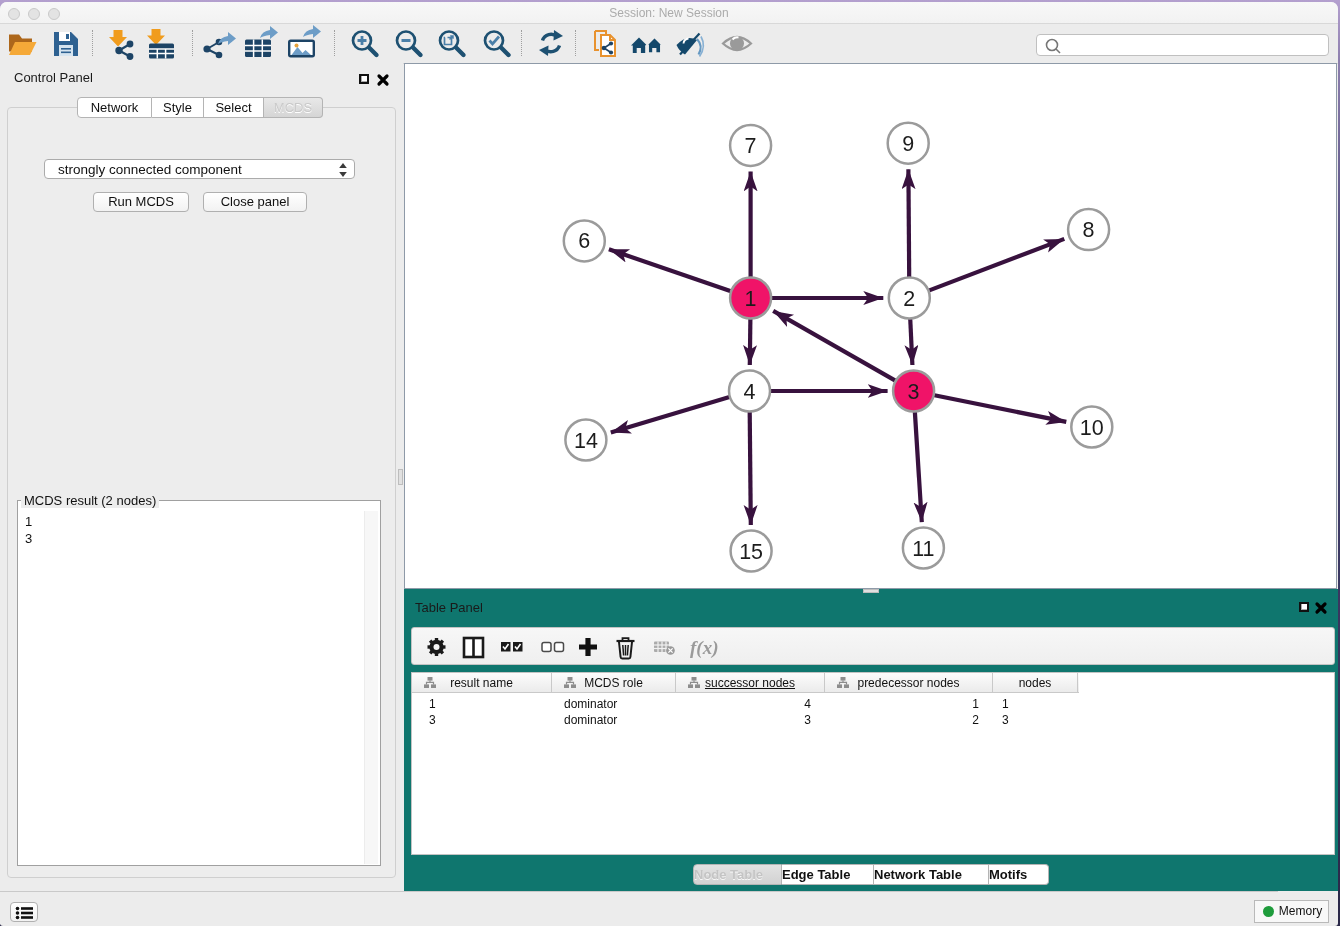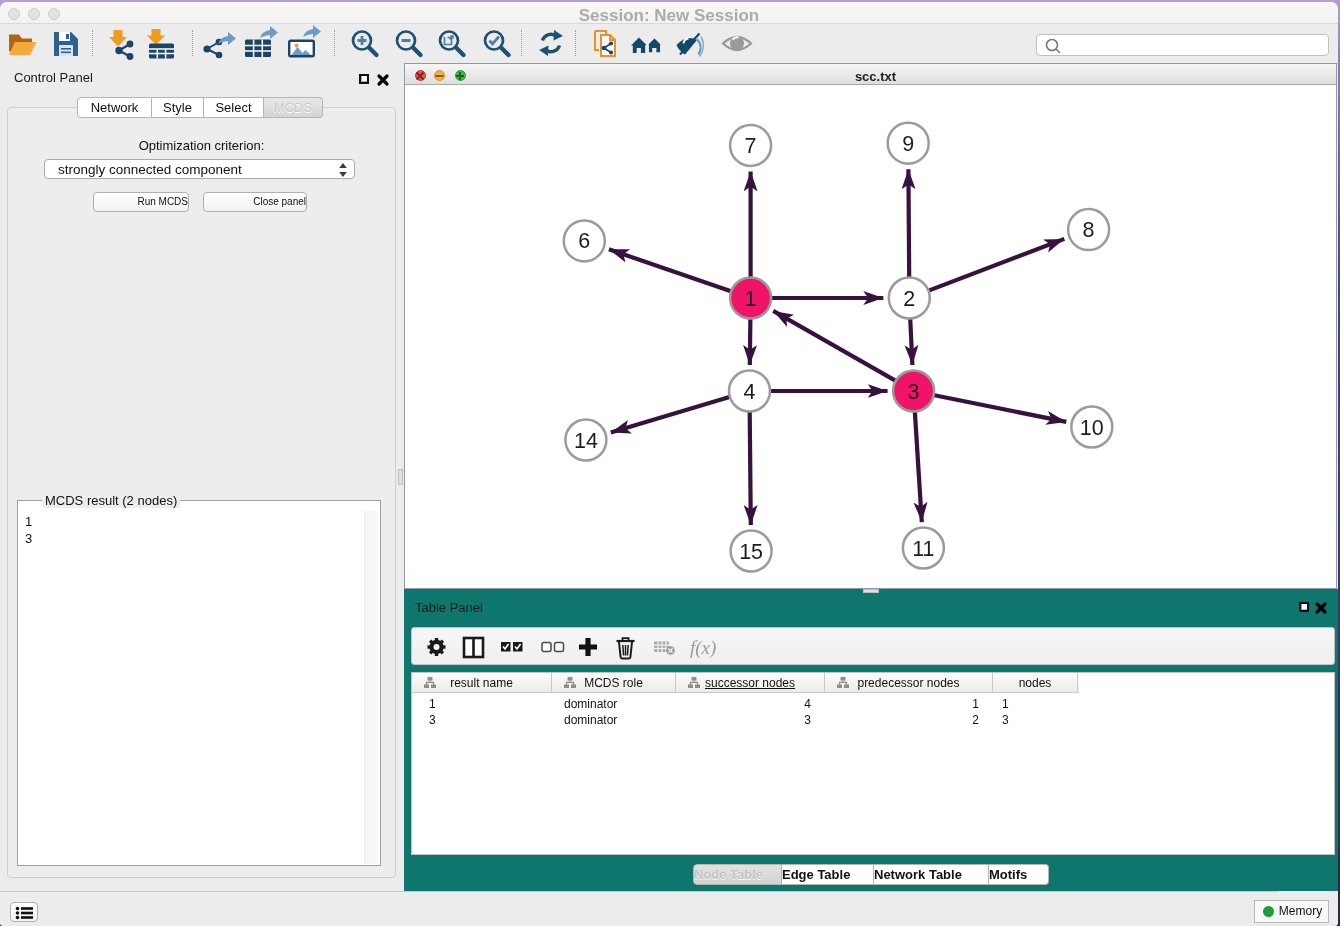--- a/index.html
+++ b/index.html
@@ -2,46 +2,46 @@
 <html><head>
 <meta charset="utf-8">
 <style>
 * { margin:0; padding:0; box-sizing:border-box; }
 html,body { width:1340px; height:926px; overflow:hidden; }
 body { font-family:"Liberation Sans", sans-serif; background:linear-gradient(to bottom,#b4a0cf 0px,#8d7fae 60px,#4a4578 280px,#2a2848 926px); position:relative; }
 #win { position:absolute; left:0; top:2px; width:1338px; height:924px; background:#ececec; border-radius:7px 7px 3px 3px; overflow:hidden; }
 .abs { position:absolute; }
 #titlebar { left:0; top:0; width:1338px; height:22px; background:linear-gradient(#f8f8f8,#f2f2f2); border-bottom:1px solid #d8d8d8; }
 .tl-dot { position:absolute; top:5.5px; width:12px; height:12px; border-radius:50%; background:#e3e3e3; border:1px solid #c9c9c9; }
-#title-text { left:0; top:4px; width:1338px; text-align:center; font-size:17px; color:#ababab;font-weight:bold; }
+#title-text { left:0; top:4px; width:1338px; text-align:center; font-size:12px; color:#ababab; }
 #toolbar { left:0; top:22px; width:1338px; height:40px; background:#ececec; border-bottom:1px solid #d6d6d6; }
 .tsep { position:absolute; top:6px; height:26px; width:1px; border-left:1px dotted #9f9f9f; }
 #searchbox { left:1036px; top:10px; width:293px; height:22px; background:#fff; border:1px solid #c0c0c0; border-radius:4px; }
 
 #cpanel { left:0; top:61px; width:403px; height:828px; background:#ececec; }
 #cp-title { left:14px; top:7px; font-size:13px; color:#1a1a1a; }
 .sq-icon { width:10px; height:10px; border:2px solid #111; background:#fff; box-shadow:1px -1px 0 #aaa inset; }
 #cp-body { left:7px; top:44px; width:389px; height:771px; border:1px solid #cfcfcf; border-radius:4px; background:#ededed; }
 .tabrow { position:absolute; display:flex; }
 .tab { height:21px; line-height:20px; font-size:13px; text-align:center; background:#fff; border:1px solid #b4b4b4; border-left:none; color:#111; }
 .tab.first { border-left:1px solid #b4b4b4; border-radius:4px 0 0 4px; }
 .tab.last { border-radius:0 4px 4px 0; }
 .tab.sel { background:linear-gradient(#e8e8e8,#d5d5d5); color:#c9c9c9; text-shadow:0 1px 0 #fff; }
-.btn { position:absolute; background:linear-gradient(#ffffff,#f2f2f2); border:1px solid #b0b0b0; border-radius:4px; font-size:10px; color:#111; text-align:right; }
+.btn { position:absolute; background:linear-gradient(#ffffff,#f2f2f2); border:1px solid #b0b0b0; border-radius:4px; font-size:13px; color:#111; text-align:center; }
 #fieldset { left:17px; top:437px; width:364px; height:366px; border:1px solid #a0a0a0; background:#fff; }
-#fs-legend { position:absolute; left:24px; top:-8px; background:#ededed; padding:0 3px; font-size:13px; color:#111; }
+#fs-legend { position:absolute; left:3px; top:-8px; background:#ededed; padding:0 3px; font-size:13px; color:#111; }
 
 #netframe { left:404px; top:61px; width:933px; height:526px; border:1px solid #8e9aa8; background:#fff; }
 #net-titlebar { left:0px; top:0px; width:931px; height:21px; background:linear-gradient(#f6f6f6,#dedede); border-bottom:1px solid #a8a8a8; }
 .light { position:absolute; top:6px; width:11px; height:11px; border-radius:50%; }
 #net-title { left:10px; top:4.5px; width:921px; text-align:center; font-size:13px; font-weight:bold; color:#222; }
 
 #tpanel { left:404px; top:587px; width:934px; height:302px; background:#0f766e; }
 #tp-title { left:11px; top:11px; font-size:13px; color:#1a1a1a; }
-#tp-toolbar { left:7px; top:38px; width:924px; height:38px; background:linear-gradient(#f7f7f7,#efefef); border:1px solid #c3c3c3; border-radius:3px; }
+#tp-toolbar { left:7px; top:38px; width:924px; height:38px; background:linear-gradient(#f7f7f7,#efefef); border:1px solid #c3c3c3; border-radius:3px;font-weight:bold; }
 #tbl { left:7px; top:83px; width:924px; height:183px; background:#fff; border:1px solid #c3c3c3; }
 #tbl-head { position:absolute; left:0; top:0; width:667px; height:20px; background:linear-gradient(#fcfcfc,#ebebeb); border-bottom:1px solid #c9c9c9; }
 .th { position:absolute; top:0; height:20px; border-right:1px solid #c9c9c9; font-size:12px; color:#111; text-align:center; line-height:20px; }
 .td { position:absolute; font-size:12px; color:#111; height:16px; line-height:16px; }
 .btab { height:21px; line-height:20px; font-size:13px; font-weight:bold; text-align:left; background:#fff; border:1px solid #b4b4b4; border-left:none; color:#111; }
 .btab.first { border-left:1px solid #b4b4b4; border-radius:4px 0 0 4px; }
 .btab.last { border-radius:0 4px 4px 0; }
 .btab.sel { background:linear-gradient(#e2e2e2,#d2d2d2); color:#c4c4c4; text-shadow:0 1px 0 #f8f8f8; }
 
 #statusbar { left:0; top:889px; width:1278px; height:33px; background:#ececec; border-top:1px solid #c9c9c9; }
@@ -194,49 +194,37 @@
   <svg width="14" height="14" style="position:absolute;left:376px;top:10px">
         <path d="M3,3 L11,11 M11,3 L3,11" stroke="#000" stroke-width="3.2" stroke-linecap="round"></path>
       </svg>
   <div class="abs" id="cp-body"></div>
   <div class="tabrow" style="left:77px; top:34px;">
     <div class="tab first" style="width:75px">Network</div>
         <div class="tab" style="width:52px">Style</div>
         <div class="tab" style="width:60px">Select</div>
         <div class="tab sel last" style="width:59px">MCDS</div>
   </div>
-  <div class="abs" style="left:0; top:75px; width:403px; text-align:center; font-size:13px; color:#111;">Optimization criterion:</div>
   <div class="abs" style="left:44px; top:96px; width:311px; height:20px; background:#fff; border:1px solid #ababab; border-radius:4px;">
     <div style="position:absolute; left:13px; top:1px; font-size:13.5px; line-height:17px; color:#111;">strongly connected component</div>
     <svg width="14" height="18" style="position:absolute; right:4px; top:1px;">
           <path d="M7,2 L10.8,7 L3.2,7 Z" fill="#3a3a3a"></path>
           <path d="M7,16 L10.8,11 L3.2,11 Z" fill="#3a3a3a"></path>
         </svg>
   </div>
   <div class="btn" style="left:93px; top:129px; width:96px; height:20px; line-height:18px;">Run MCDS</div>
   <div class="btn" style="left:203px; top:129px; width:104px; height:20px; line-height:18px;">Close panel</div>
   <div class="abs" id="fieldset">
     <div id="fs-legend">MCDS result (2 nodes)</div>
     <div style="position:absolute; left:7px; top:12px; font-size:13px; line-height:17px; color:#111;">1<br>3</div>
     <div style="position:absolute; right:2px; top:10px; bottom:1px; width:14px; background:#f7f7f7; border-left:1px solid #ececec;"></div>
   </div>
 </div>
 
 <div class="abs" id="netframe">
-  <div class="abs" id="net-titlebar">
-    <div class="light" style="left:9.5px; background:#e5544d; border:1px solid #c03c38;"></div>
-    <div class="light" style="left:28.5px; background:#f2b13d; border:1px solid #d1922a;"></div>
-    <div class="light" style="left:49.5px; background:#3cb94e; border:1px solid #2a9e3c;"></div>
-    <svg width="70" height="22" style="position:absolute;left:0;top:0">
-      <path d="M11.5,8.5 l7,7 M18.5,8.5 l-7,7" stroke="#7e2420" stroke-width="1.8"></path>
-      <line x1="30.5" y1="12" x2="38.5" y2="12" stroke="#8a5d12" stroke-width="1.8"></line>
-      <path d="M51,12 h8 M55,8 v8" stroke="#18641f" stroke-width="1.8"></path>
-    </svg>
-    <div class="abs" id="net-title">scc.txt</div>
-  </div>
   <svg width="931" height="502" style="position:absolute; left:0; top:22px;" font-family="Liberation Sans, sans-serif">
     <defs>
       <marker id="arr" markerUnits="userSpaceOnUse" markerWidth="22" markerHeight="16" refX="20" refY="7" orient="auto">
         <path d="M0,0 L20,7 L0,14 L4.8,7 Z" fill="#38123e"></path>
       </marker>
     </defs>
     <g stroke="#38123e" stroke-width="4.2" marker-end="url(#arr)">
       <line x1="345.6" y1="192.0" x2="345.6" y2="85.4"></line>
       <line x1="326.7" y1="205.5" x2="203.9" y2="163.3"></line>
       <line x1="365.6" y1="212.0" x2="478.3" y2="212.0"></line>

